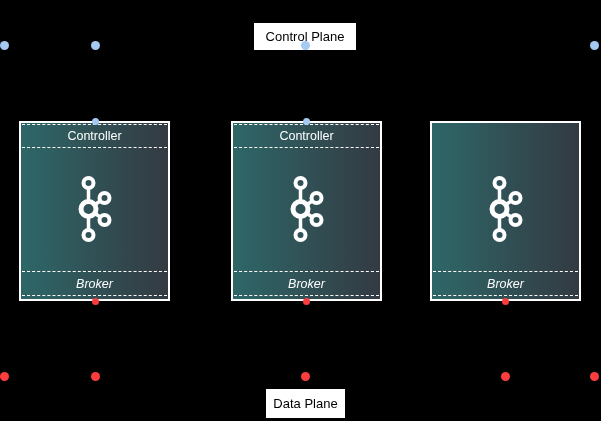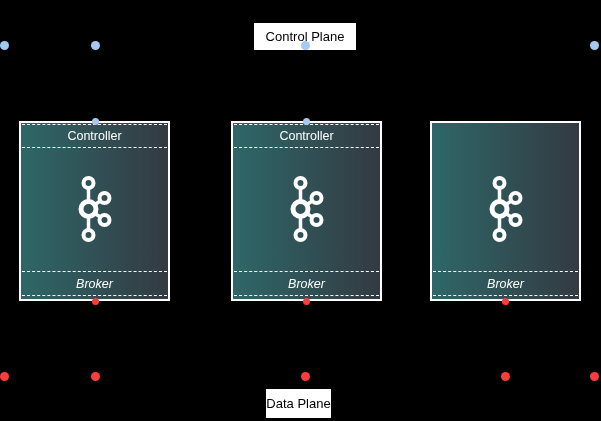--- a/index.html
+++ b/index.html
@@ -17,21 +17,21 @@
     position: absolute;
     background: #ffffff;
     color: #000000;
     font-size: 13px;
     display: flex;
     align-items: center;
     justify-content: center;
     white-space: nowrap;
   }
   .plane-label.control { left: 254px; top: 16px;  width: 102px; height: 27px; margin-top: 7px; }
-  .plane-label.data    { left: 266px; top: 389px; width: 65px; height: 29px; }
+  .plane-label.data    { left: 266px; top: 389px; width: 79px; height: 29px; }
 
   
   .dot {
     position: absolute;
     border-radius: 50%;
   }
   .dot.blue { background: #a4c9f2; }
   .dot.red  { background: #fb3d3d; }
   .dot.lg { width: 9px; height: 9px; }
   .dot.sm { width: 7px; height: 7px; }

